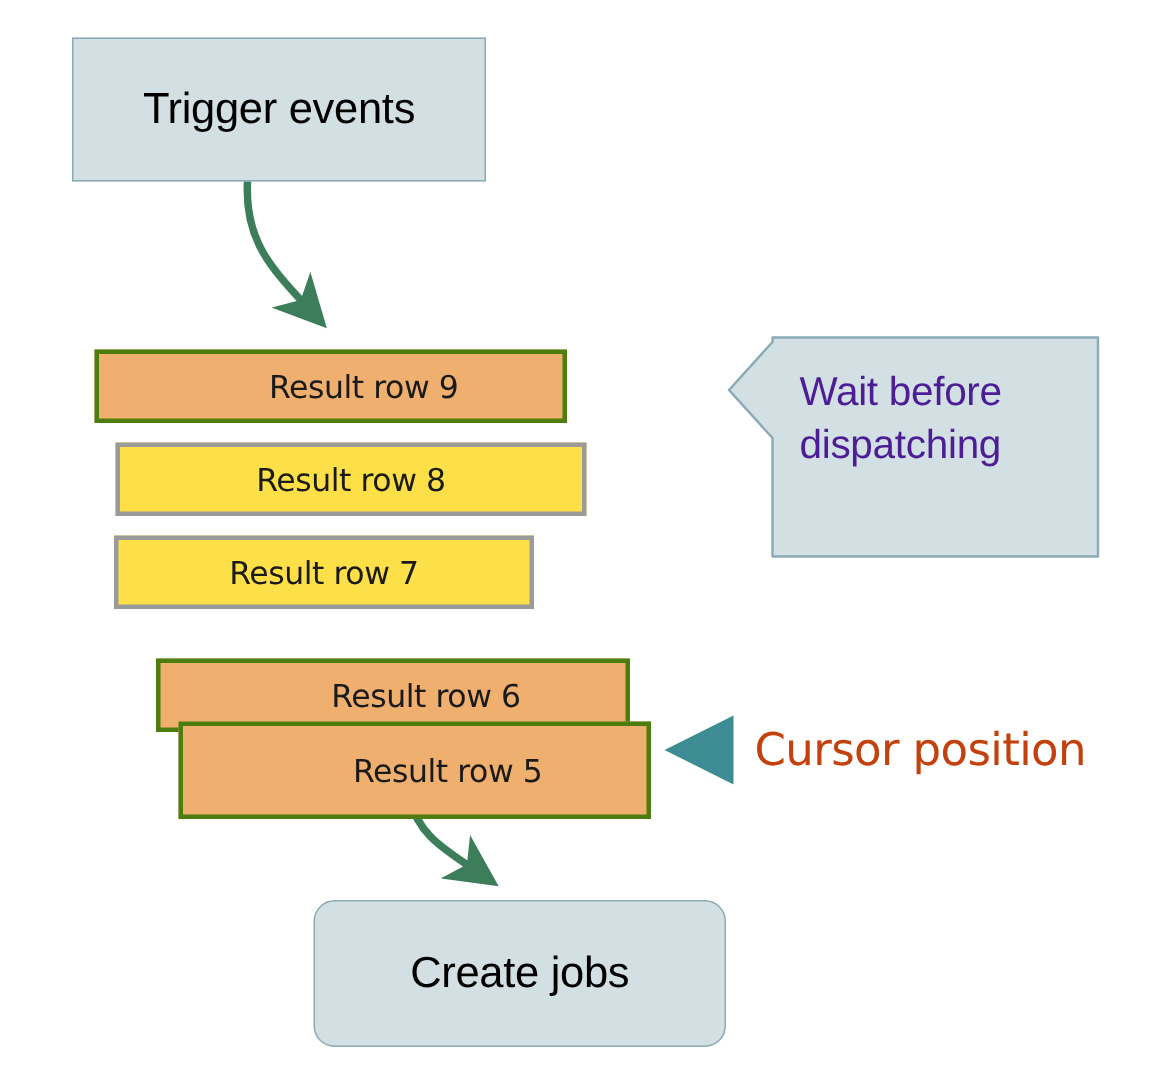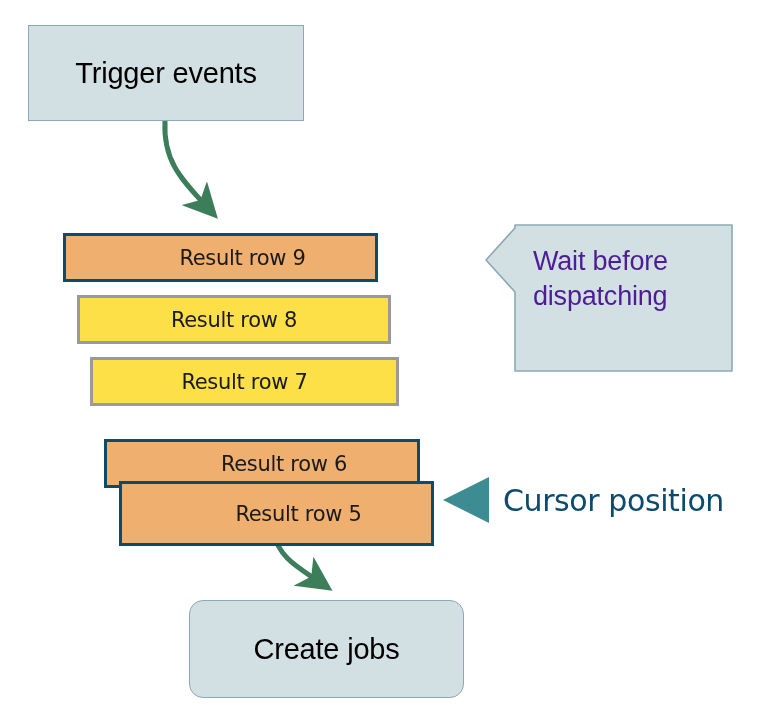--- a/index.html
+++ b/index.html
@@ -20,20 +20,21 @@
     width: 766px;
     height: 728px;
   }
   .node {
     position: absolute;
     box-sizing: border-box;
     display: flex;
     align-items: center;
     justify-content: center;
     text-align: center;
+    margin-left: 20px;
   }
   
   .box-blue {
     background: #d2dfe3;
     border: 1px solid #8aaab5;
     color: #000000;
     font-family: "Liberation Sans", sans-serif;
     font-size: 29px;
     letter-spacing: -0.2px;
   }
@@ -52,30 +53,30 @@
     display: flex;
     align-items: center;
     justify-content: center;
     font-family: "DejaVu Sans", sans-serif;
     font-size: 21px;
     color: #1a1a1a;
     letter-spacing: -0.3px;
   }
   .row-selected {
     background: #efaf6e;
-    border: 3px solid #0c4a6e;
+    border: 3px solid #4d7c0f;
     padding-left: 44px;
   }
   .row-plain {
     background: #fde047;
     border: 3px solid #9a9a9a;
   }
   #row-9 { left: 63px;  top: 233px; width: 315px; height: 49px; }
   #row-8 { left: 77px;  top: 295px; width: 314px; height: 49px; }
-  #row-7 { left: 90px;  top: 357px; width: 309px; height: 49px; }
+  #row-7 { left: 76px;  top: 357px; width: 280px; height: 49px; }
   #row-6 { left: 104px; top: 419px; width: 316px; height: 49px; margin-top: 20px; }
   #row-5 { left: 119px; top: 481px; width: 315px; height: 65px; }
 
   
   #callout-wait {
     position: absolute;
     left: 483px;
     top: 222px;
     width: 252px;
     height: 152px;
@@ -95,21 +96,21 @@
   
   #cursor-label {
     position: absolute;
     left: 503px;
     top: 478px;
     height: 44px;
     display: flex;
     align-items: center;
     font-family: "DejaVu Sans", sans-serif;
     font-size: 30px;
-    color: #0c4a6e;
+    color: #c2410c;
     letter-spacing: -0.4px;
     white-space: nowrap;
   }
 </style>
 </head>
 <body>
 
 <svg id="canvas" viewBox="0 0 766 728" xmlns="http://www.w3.org/2000/svg">
   <defs>
     <marker id="arrow-green" viewBox="0 0 12 12" refX="6" refY="6" markerWidth="7" markerHeight="7" orient="auto-start-reverse">

